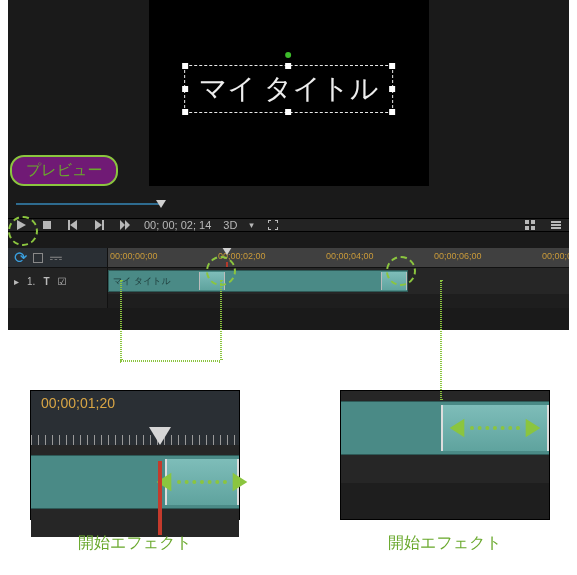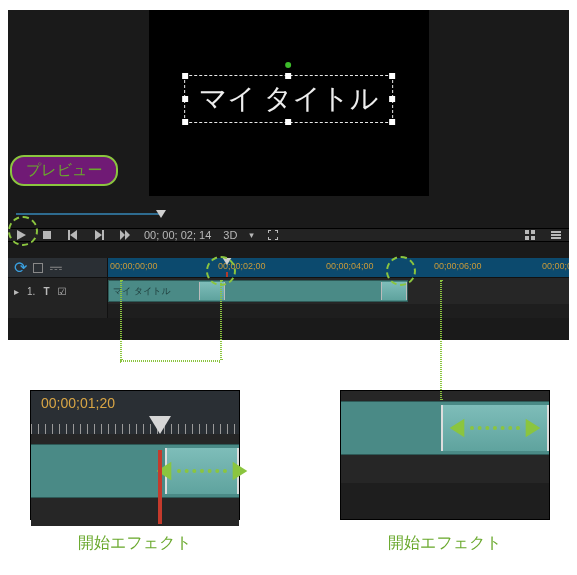--- a/index.html
+++ b/index.html
@@ -9,21 +9,21 @@
     background: #fff;
     font-family: "Hiragino Kaku Gothic ProN", "Meiryo", sans-serif;
     position: relative;
     overflow: hidden;
   }
 
   
   .editor {
     position: absolute;
     left: 8px;
-    top: 10px;
+    top: 0;
     width: 561px;
     height: 330px;
     background: #1a1a1a;
   }
   .canvas-area {
     position: absolute;
     left: 0;
     top: 0;
     width: 561px;
     height: 186px;
@@ -155,21 +155,21 @@
     gap:8px;
     color:#bbb;
     font-size:10px;
   }
   .timeruler {
     position: absolute;
     left: 100px;
     top: 0;
     right: 0;
     height: 20px;
-    background: #0c4a6e;
+    background: #404040;
     border-bottom:1px solid #111;
     color: #c99a3a;
     font-size: 9px;
     overflow: hidden;
   }
   .timeruler .tick {
     position: absolute;
     top: 3px;
     white-space: nowrap;
   }
@@ -255,21 +255,21 @@
   .zoom {
     position: absolute;
     width: 210px;
     height: 130px;
     background: #1e1e1e;
     border: 1px solid #000;
   }
   .zoom.left  { left: 30px;  top: 390px; }
   .zoom.right { left: 340px; top: 390px; }
   .zoom .ruler {
-    height: 43px;
+    height: 54px;
     background: #2a2f34;
     color: #d8a545;
     font-size: 14px;
     padding: 4px 6px 0 10px;
     position: relative;
   }
   .zoom .ruler .ticks {
     position: absolute;
     left: 0;
     bottom: 0;

